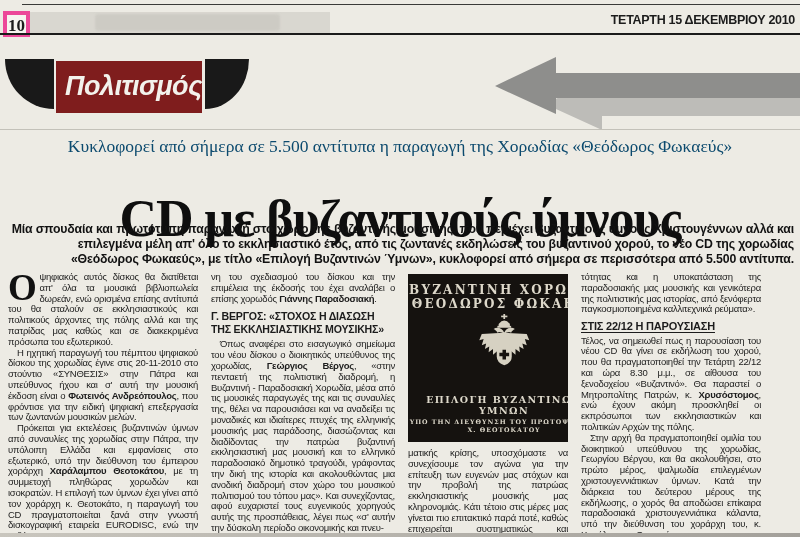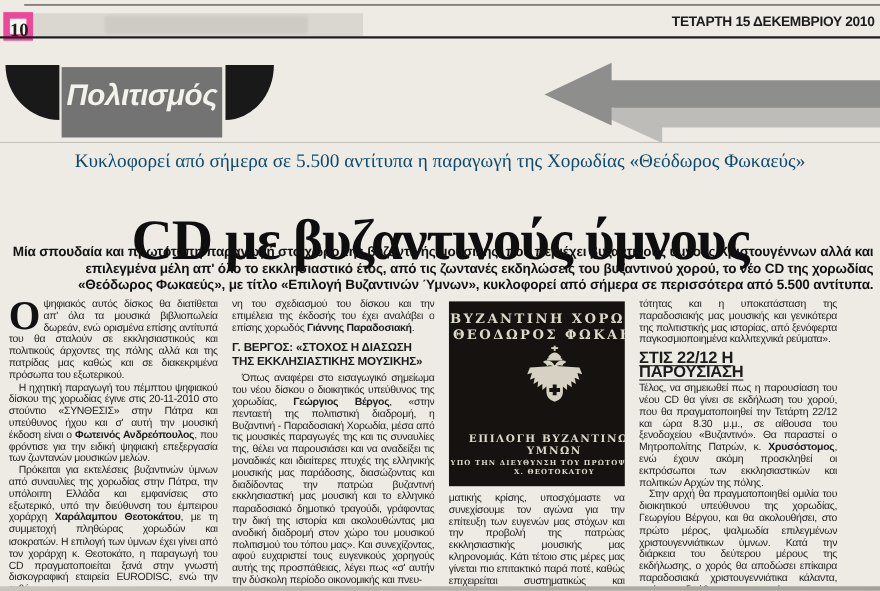--- a/index.html
+++ b/index.html
@@ -7,41 +7,41 @@
     position:relative;width:800px;height:537px;margin:0 auto;
     background:#edebe4;color:#1c1c1c;overflow:hidden;
     font-family:"Liberation Sans",sans-serif;
   }
   
   .top-rule{position:absolute;left:22px;right:0;top:4px;height:1px;background:#3a3a38;}
   .gray-strip{position:absolute;left:28px;top:12px;width:302px;height:21px;background:#d9d7d0;}
   .ghost-image{position:absolute;left:95px;top:14px;width:185px;height:17px;background:#c8c6bf;border-radius:3px;opacity:.65;filter:blur(1px);}
   .pagenum-box{
     position:absolute;left:3px;top:11px;width:27px;height:26px;background:#f6f5f0;
-    border:6px solid #ec4899;box-sizing:border-box;text-align:center;
+    border:4px solid #ec4899;box-sizing:border-box;text-align:center;
     font:bold 17px/22px "Liberation Serif",serif;
   }
   .masthead{
     position:absolute;left:0;right:0;top:7px;text-align:center;
     font:bold 28px/28px "Liberation Serif",serif;letter-spacing:.5px;
   }
   .masthead .flag{
     display:inline-block;width:7px;height:20px;margin:0 2px;vertical-align:-2px;
     background:repeating-linear-gradient(180deg,#161616 0 2px,#e9e7e0 2px 4px);
   }
   .issue-date{
     position:absolute;right:5px;top:13px;
     font:bold 12.5px "Liberation Sans",sans-serif;letter-spacing:-.3px;
   }
   .black-rule{position:absolute;left:0;top:33px;width:800px;height:2px;background:#1b1b1b;}
   
   .banner-curve-left{position:absolute;left:5px;top:59px;width:49px;height:50px;background:#191919;border-radius:0 0 0 100%;}
   .banner-label{
-    position:absolute;left:56px;top:61px;width:146px;height:64px;background:#737373;
-    color:#f3f2ec;text-align:center;
+    position:absolute;left:56px;top:61px;width:146px;height:52px;background:#7f1d1d;
+    color:#f3f2ec;text-align:right;
     font:italic bold 27px/50px "Liberation Sans",sans-serif;letter-spacing:-.5px;
   }
   .banner-curve-right{position:absolute;left:205px;top:59px;width:44px;height:50px;background:#191919;border-radius:0 0 100% 0;}
   .arrows{position:absolute;left:450px;top:48px;width:350px;height:88px;}
   .section-rule{position:absolute;left:0;top:129px;width:800px;height:1px;background:#c3c1b9;}
   
   .kicker{
     position:absolute;left:0;right:0;top:136px;text-align:center;
     font:500 17.5px "Liberation Serif",serif;color:#0c4a6e;
   }
@@ -67,21 +67,21 @@
   .col p.ind{text-indent:9px;}
   .dropcap{
     float:left;font:bold 37px/30px "Liberation Serif",serif;
     padding:1px 3px 0 0;color:#111;
   }
   .b{font-weight:bold;}
   .subhead{
     font:bold 10.6px/12.5px "Liberation Sans",sans-serif;letter-spacing:-.2px;
     margin:6px 0 4px;
   }
-  .subhead.ul{text-decoration:underline;text-underline-offset:2px;margin:5px 0 3px;font-size:15px;}
+  .subhead.ul{text-decoration:underline;text-underline-offset:2px;margin:5px 0 3px;font-size:11px;}
   
   .cover{
     width:192px;height:168px;box-sizing:border-box;background:#15120f;
     margin:2px 0 6px 0;text-align:center;color:#ddd8ca;padding-top:9px;
   }
   .cover-l1,.cover-l2{font:600 12px/14px "DejaVu Serif",serif;letter-spacing:2.2px;}
   .cover-title{font:bold 9.5px/11px "DejaVu Serif",serif;letter-spacing:1.4px;margin-top:20px;}
   .cover-sub{font:600 6.3px/8px "DejaVu Serif",serif;letter-spacing:1px;margin-top:2px;}
   .cover-sub2{font:600 6.3px/8px "DejaVu Serif",serif;letter-spacing:1px;}
   .eagle{display:block;margin:3px auto 0;height:60px;}

